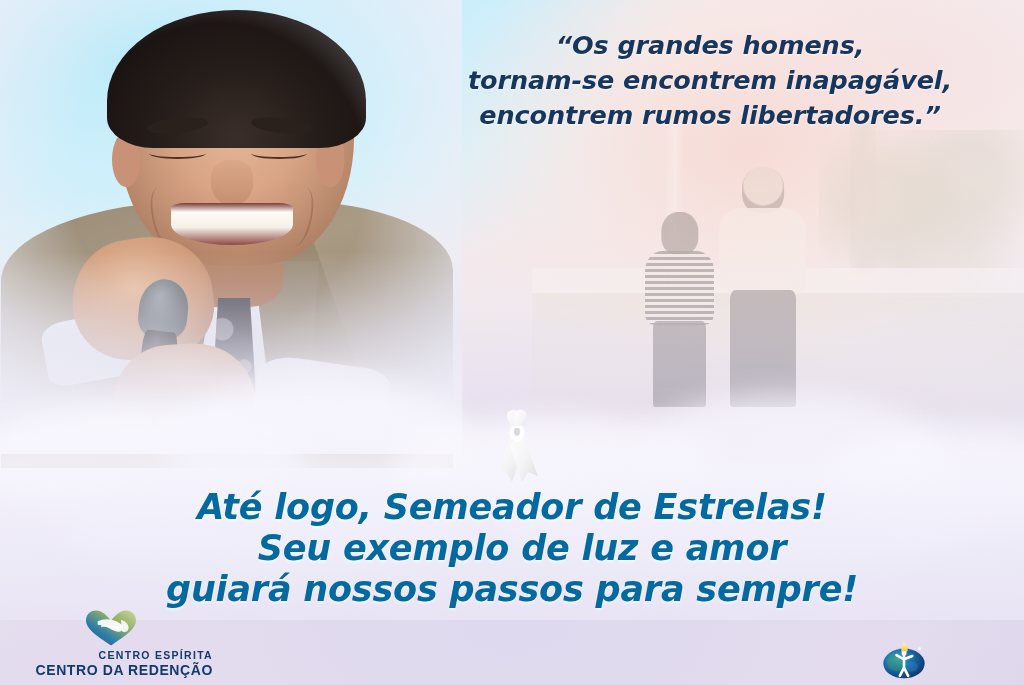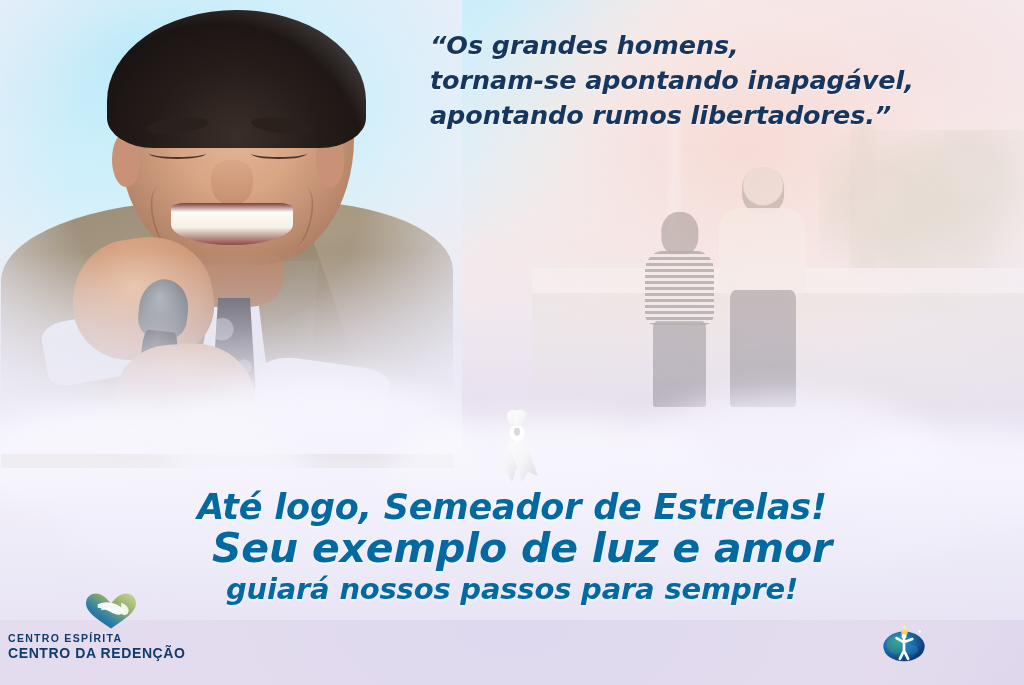--- a/index.html
+++ b/index.html
@@ -218,21 +218,21 @@
   }
   .clouds .puff { position:absolute; border-radius:50%; filter:blur(14px); }
   .clouds .sheet {
     position:absolute; left:0; right:0; bottom:0; height:72%;
     background:linear-gradient(180deg, rgba(245,244,252,0) 0%, rgba(244,243,252,.6) 32%, rgba(240,238,250,.85) 62%, rgba(233,229,245,.92) 100%);
   }
 
   
   .quote {
     position:absolute; right:34px; top:28px; width:560px;
-    text-align:left;
+    text-align:center;
     color:#17365d;
     font-family:"DejaVu Sans", sans-serif;
     font-style:italic; font-weight:bold;
     font-size:25.5px; line-height:35px;
     letter-spacing:-.1px;
     text-shadow:0 1px 2px rgba(255,255,255,.65);
   }
   .quote .ln { display:block; white-space:nowrap; }
   .quote-attr {
     position:absolute; right:34px; top:171px; width:560px;
@@ -249,25 +249,25 @@
   .farewell {
     position:absolute; left:0; right:0; top:487px;
     text-align:center;
     color:#0369a1;
     font-family:"DejaVu Sans", sans-serif;
     font-style:italic; font-weight:bold;
     line-height:41px;
     text-shadow:0 2px 3px rgba(255,255,255,.55);
   }
   .farewell .l1 { display:block; font-size:35px; letter-spacing:-.2px; }
-  .farewell .l2 { display:block; font-size:41px; letter-spacing:-.2px;margin-left:20px; }
-  .farewell .l3 { display:block; font-size:29px; letter-spacing:-.2px; }
-
-  
-  .logo { position:absolute; bottom:23px; text-align:left; }
+  .farewell .l2 { display:block; font-size:35px; letter-spacing:-.2px;margin-left:20px; }
+  .farewell .l3 { display:block; font-size:35px; letter-spacing:-.2px; }
+
+  
+  .logo { position:absolute; bottom:6px; text-align:right; }
   .logo-left  { left:8px;  width:205px; }
   .logo-right { right:8px; width:225px; }
   .logo-mark { height:42px; display:flex; align-items:center; justify-content:center; }
   .logo-text { color:#123a6b; font-family:"Liberation Sans", sans-serif; font-weight:bold; }
   .logo-l1 { font-size:10.5px; letter-spacing:1.3px; line-height:13px; }
   .logo-l2 { font-size:14px; letter-spacing:.6px; line-height:17px; }
   .logo-single { font-size:14.5px; letter-spacing:.7px; line-height:18px; }
 </style>
 </head>
 <body>
@@ -335,22 +335,22 @@
     <div class="puff" style="left:38%;top:30%;width:32%;height:38%;background:rgba(252,251,255,.8);"></div>
     <div class="puff" style="left:62%;top:22%;width:30%;height:42%;background:rgba(248,246,254,.75);"></div>
     <div class="puff" style="left:80%;top:34%;width:28%;height:36%;background:rgba(250,248,255,.8);"></div>
     <div class="puff" style="left:6%;top:48%;width:40%;height:40%;background:rgba(244,242,253,.7);"></div>
     <div class="puff" style="left:50%;top:50%;width:44%;height:38%;background:rgba(243,241,252,.7);"></div>
     <div class="sheet"></div>
   </div>
 
   <div class="quote">
     <span class="ln">“Os grandes homens,</span>
-    <span class="ln">tornam-se apontando inapagável,</span>
-    <span class="ln">apontando rumos libertadores.”</span>
+    <span class="ln">tornam-se encontrem inapagável,</span>
+    <span class="ln">encontrem rumos libertadores.”</span>
   </div>
 
   <div class="ribbon">
     <svg viewBox="0 0 70 78" width="70" height="78" aria-hidden="true">
       <defs>
         <linearGradient id="rbn" x1="0" y1="0" x2="1" y2="1">
           <stop offset="0%" stop-color="#ffffff"></stop>
           <stop offset="55%" stop-color="#f4f4f6"></stop>
           <stop offset="100%" stop-color="#dcdce2"></stop>
         </linearGradient>

